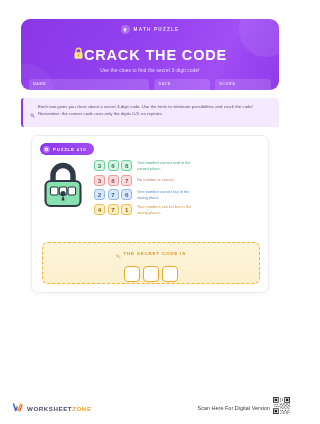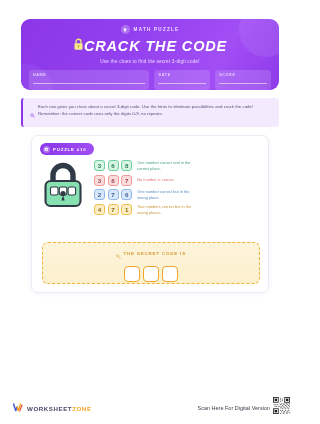--- a/index.html
+++ b/index.html
@@ -78,22 +78,21 @@
     font-size: 4.6px;
     letter-spacing: 1.25px;
     font-weight: bold;
   }
 
   .title-row {
     position: relative;
     display: flex;
     align-items: center;
     justify-content: center;
-    margin-top: 3px;
-    font-style: italic;
+    margin-top: 12px;
   }
   .title-lock { display: block; }
   .worksheet-title {
     color: #ffffff;
     font-size: 14.5px;
     font-weight: bold;
     letter-spacing: 0.85px;
     line-height: 1;
   }
   .subtitle {

